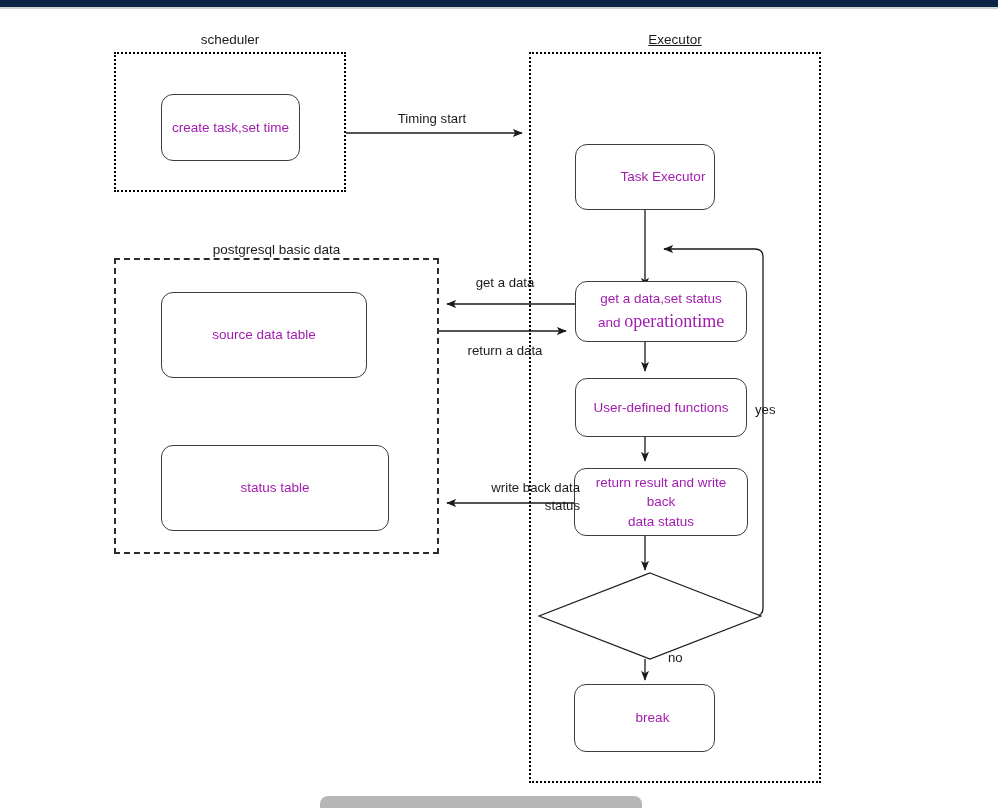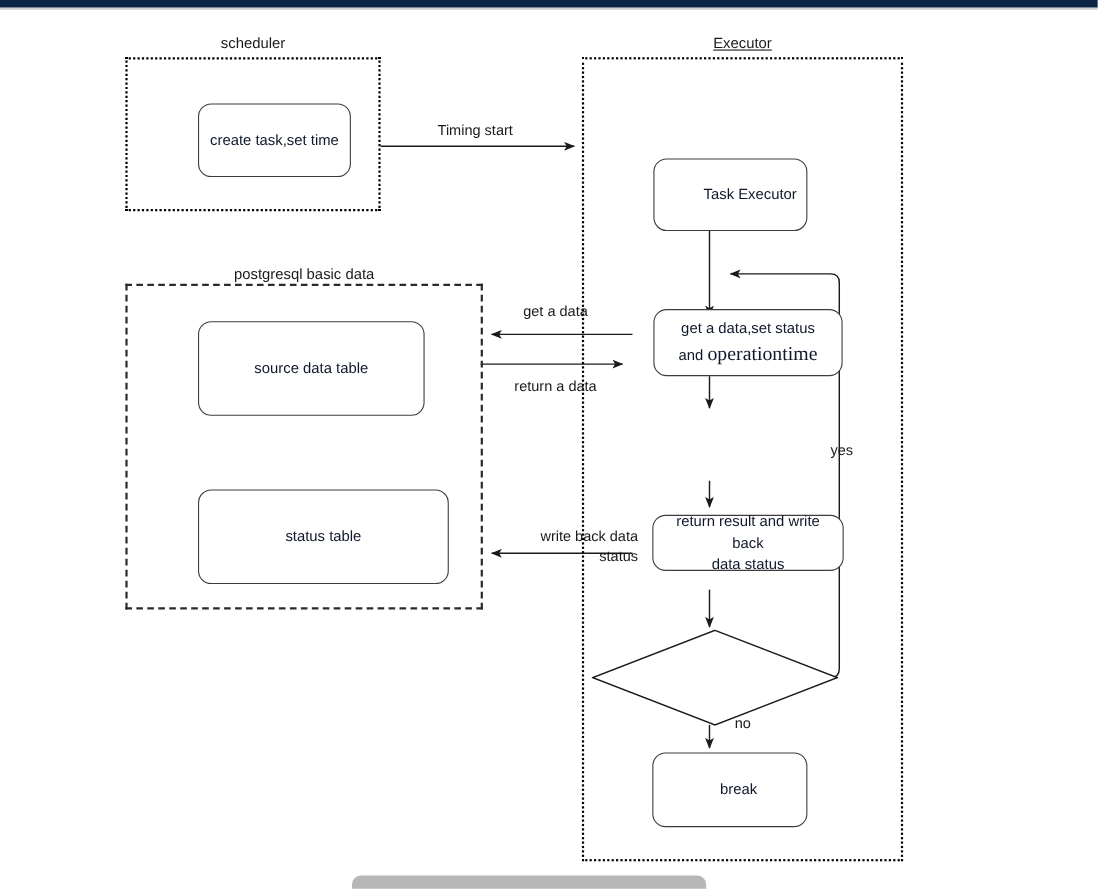--- a/index.html
+++ b/index.html
@@ -64,25 +64,24 @@
   .node {
     position: absolute;
     box-sizing: border-box;
     border: 1.4px solid #3d3d3d;
     border-radius: 12px;
     background: #ffffff;
     display: flex;
     align-items: center;
     justify-content: center;
     text-align: center;
-    color: #0f172a;
+    color: #a21caf;
     font-size: 13.5px;
     line-height: 1.45;
     padding: 2px 8px;
-    margin-left: 19px;
   }
   .node .ln { display: block; }
   .mono { font-family: Liberation Serif, serif; font-size: 18px; }
 
   
   .elabel {
     position: absolute;
     font-size: 13.2px;
     color: #1a1a1a;
     text-align: center;
@@ -164,22 +163,25 @@
     <span>Task Executor</span>
   </div>
 
   <div class="node" style="left:575px; top:272px; width:172px; height:61px;">
     <span>
       <span class="ln">get a data,set status</span>
       <span class="ln"><span>and </span><span class="mono">operationtime</span></span>
     </span>
   </div>
 
-
-  <div class="node" style="left:574px; top:459px; width:174px; height:51px;">
+  <div class="node" style="left:575px; top:369px; width:172px; height:59px;">
+    <span>User-defined functions</span>
+  </div>
+
+  <div class="node" style="left:574px; top:459px; width:174px; height:68px;">
     <span>
       <span class="ln">return result and write back</span>
       <span class="ln">data status</span>
     </span>
   </div>
 
   <svg style="position:absolute; left:538px; top:563px; width:224px; height:88px;" viewBox="0 0 224 88" xmlns="http://www.w3.org/2000/svg">
     <polygon points="112,1 223,44 112,87 1,44" fill="#ffffff" stroke="#1a1a1a" stroke-width="1.3"></polygon>
   </svg>
 

